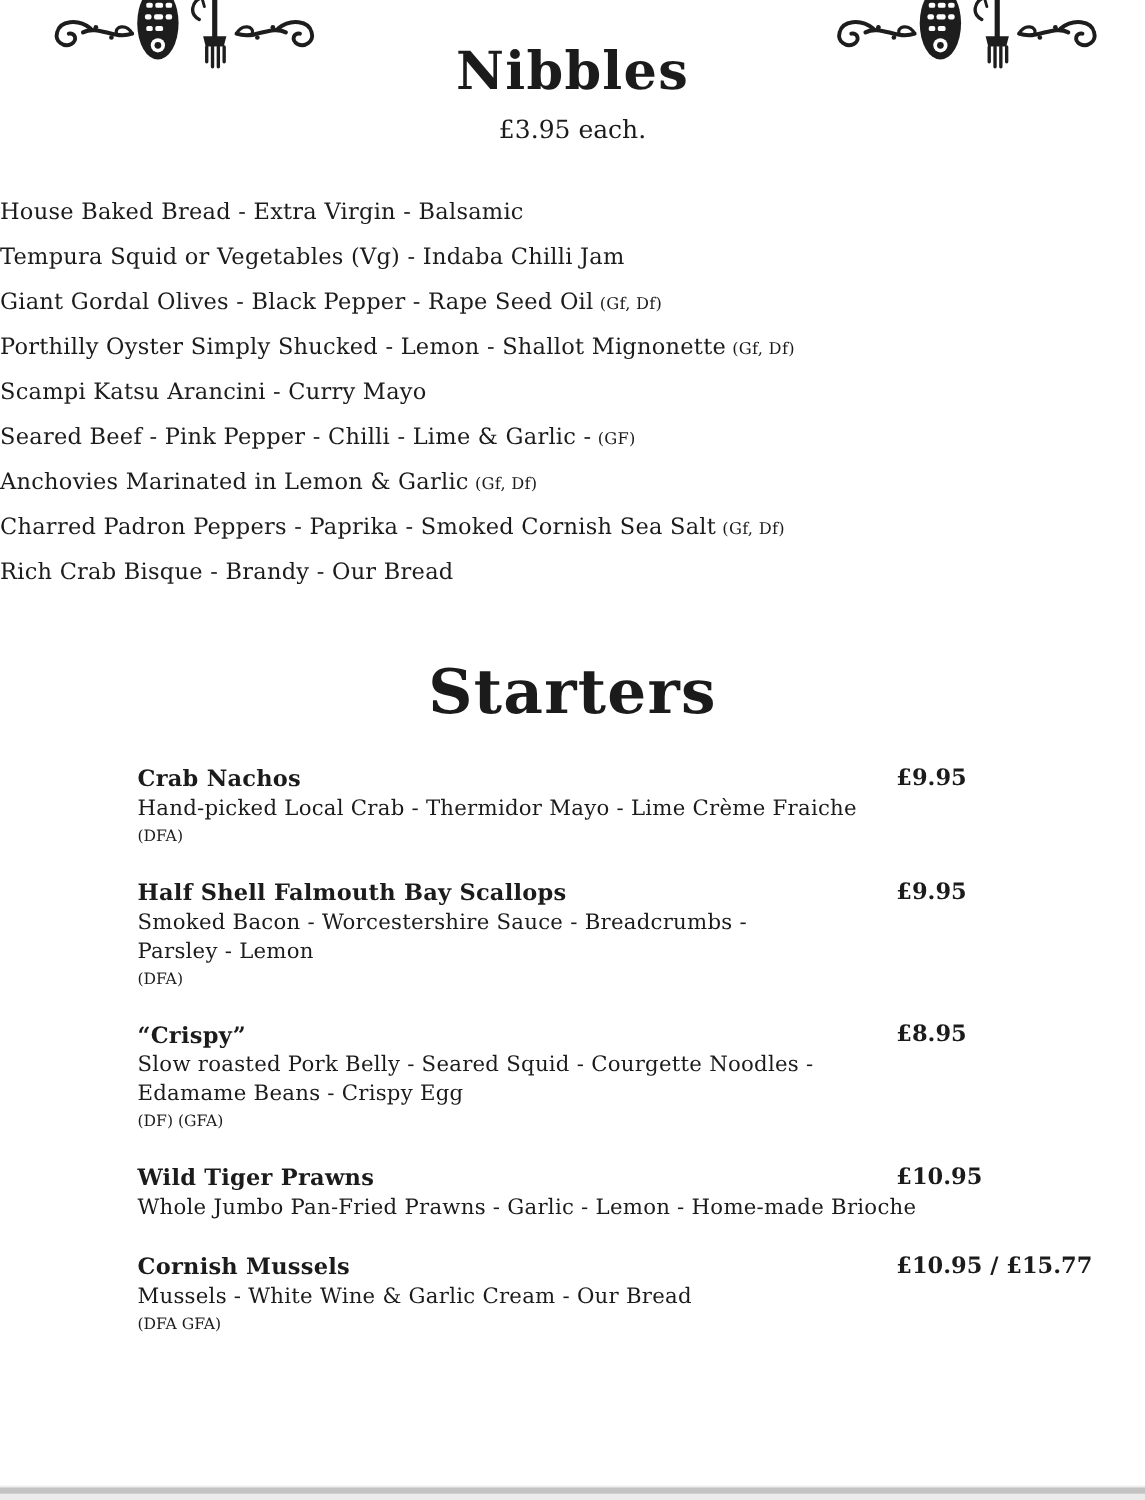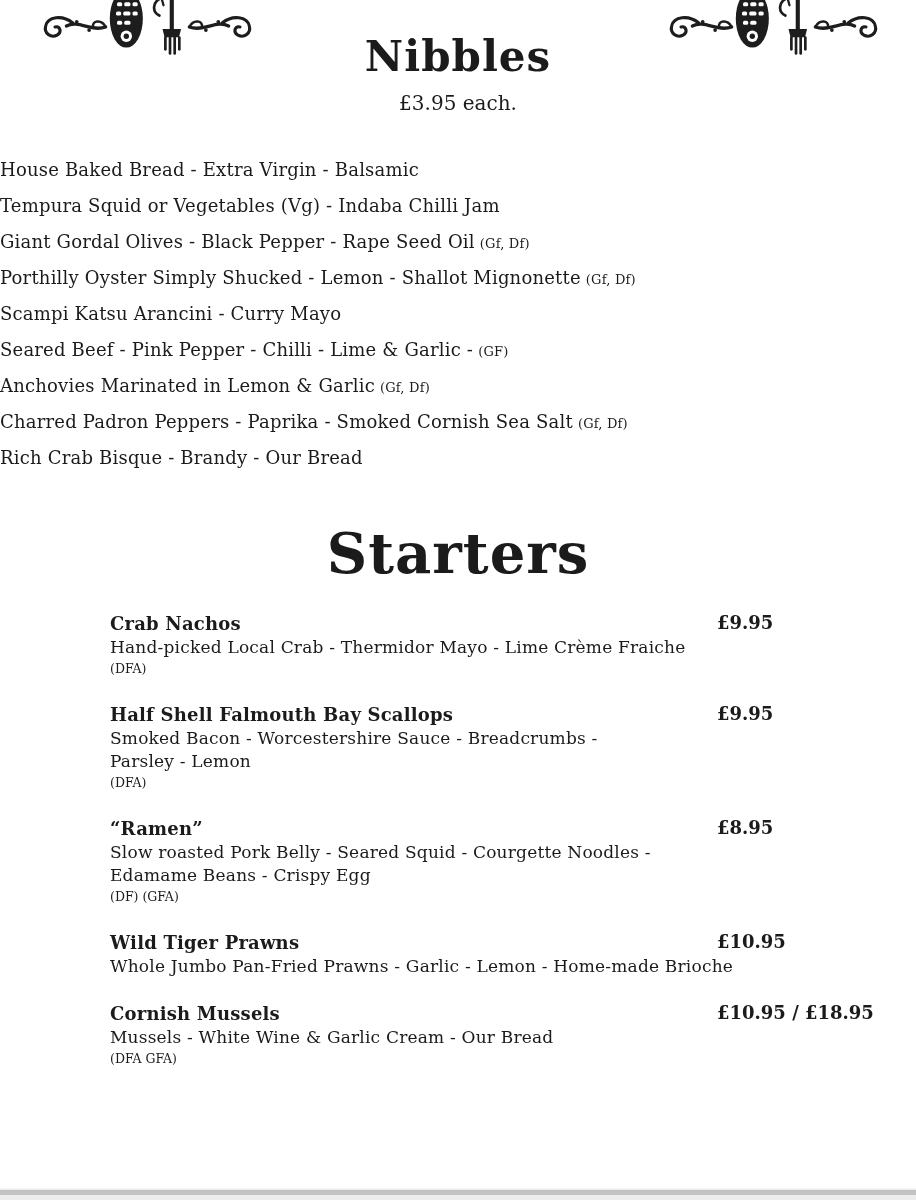--- a/index.html
+++ b/index.html
@@ -13,21 +13,21 @@
   }
   .ornament { position: absolute; top: -2px; height: 62px; }
   #ornament-left  { left: 40px;  width: 215px; }
   #ornament-right { left: 666px; width: 215px; }
 
   .section-title {
     position: absolute; left: 0; width: 100%;
     text-align: center; font-weight: 700; letter-spacing: 1px;
   }
   #nibbles-title  { top: 28px;  font-size: 42px; line-height: 58px; }
-  #starters-title { top: 520px; font-size: 56px; line-height: 66px; }
+  #starters-title { top: 520px; font-size: 49px; line-height: 66px; }
 
   #price-note {
     position: absolute; top: 90px; left: 0; width: 100%;
     text-align: center; font-size: 20px; line-height: 26px;
   }
 
   #nibbles-list { position: absolute; top: 152px; left: 0; width: 100%; }
   .nibble-line {
     height: 36px; line-height: 36px;
     text-align: left; font-size: 18px; letter-spacing: 0.2px;
@@ -179,37 +179,37 @@
 
   <div class="menu-item">
     <div class="item-name">Half Shell Falmouth Bay Scallops</div>
     <div class="item-desc">Smoked Bacon - Worcestershire Sauce - Breadcrumbs -
 Parsley - Lemon</div>
     <div class="item-tags">(DFA)</div>
     <div class="item-price">£9.95</div>
   </div>
 
   <div class="menu-item">
-    <div class="item-name">“Ramen”</div>
+    <div class="item-name">“Crispy”</div>
     <div class="item-desc">Slow roasted Pork Belly - Seared Squid - Courgette Noodles -
 Edamame Beans - Crispy Egg</div>
     <div class="item-tags">(DF) (GFA)</div>
     <div class="item-price">£8.95</div>
   </div>
 
   <div class="menu-item">
     <div class="item-name">Wild Tiger Prawns</div>
     <div class="item-desc">Whole Jumbo Pan-Fried Prawns - Garlic - Lemon - Home-made Brioche</div>
     <div class="item-price">£10.95</div>
   </div>
 
   <div class="menu-item">
     <div class="item-name">Cornish Mussels</div>
     <div class="item-desc">Mussels - White Wine &amp; Garlic Cream - Our Bread</div>
     <div class="item-tags">(DFA GFA)</div>
-    <div class="item-price">£10.95 / £18.95</div>
+    <div class="item-price">£10.95 / £15.77</div>
   </div>
 
 </div>
 
 <div id="hscrollbar">
   <div id="hscrollbar-thumb"></div>
 </div>
 
 </body></html>

